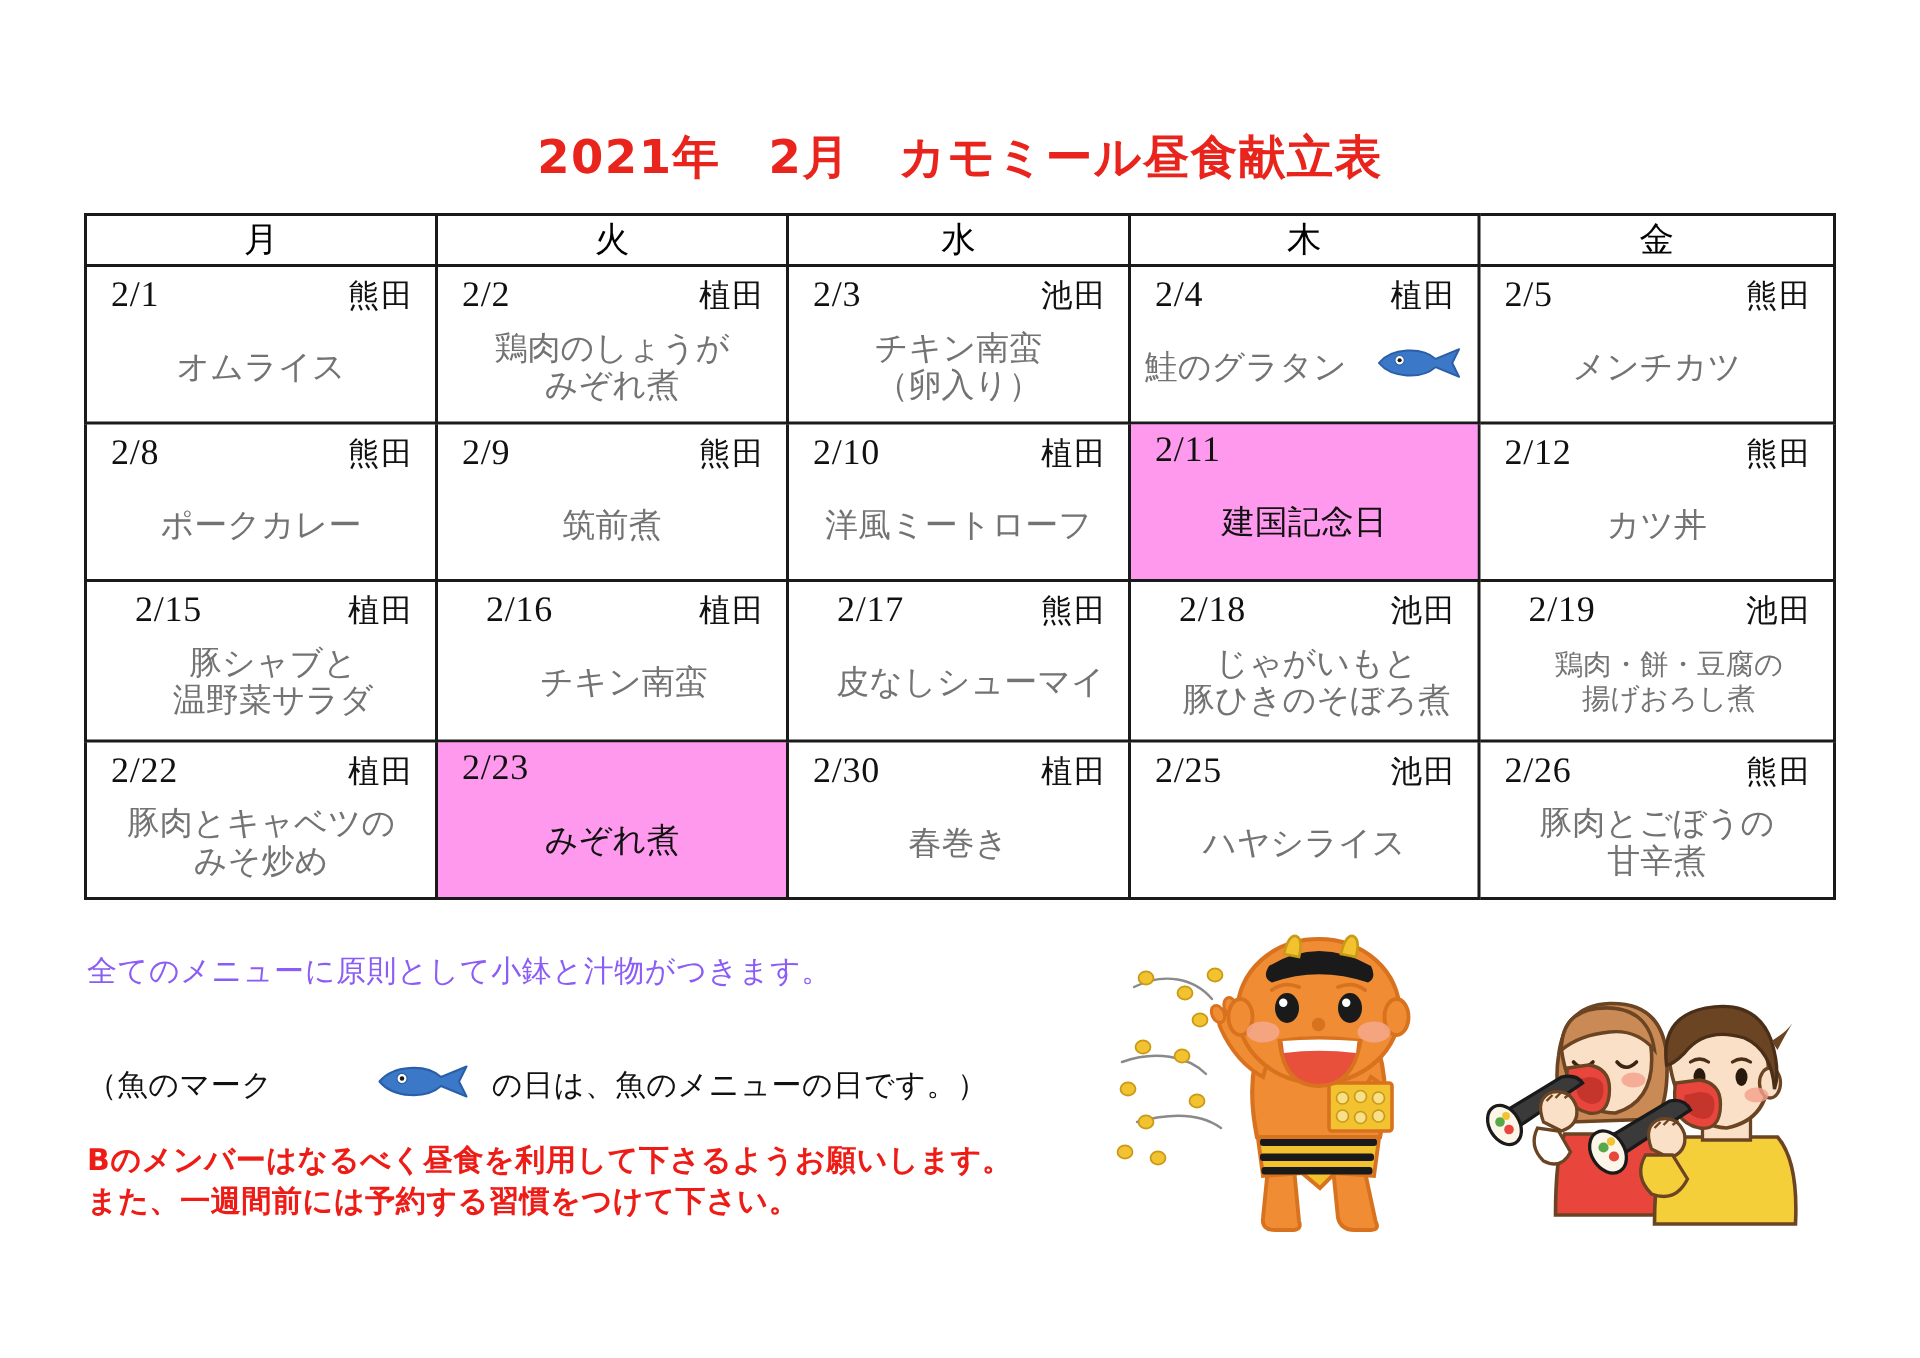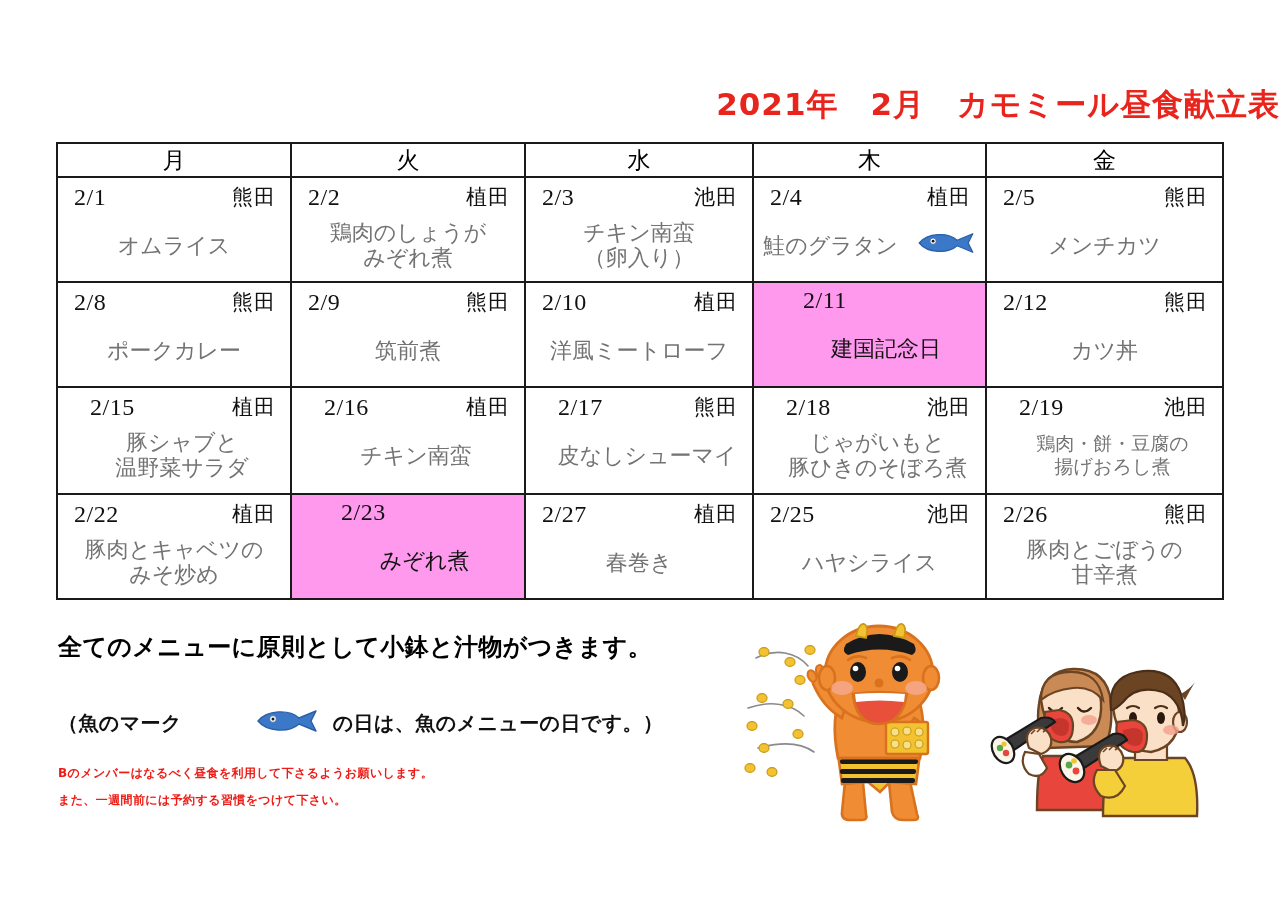--- a/index.html
+++ b/index.html
@@ -79,59 +79,59 @@
     text-align:center;
     height:66px;
     font-size:22px;
     line-height:25px;
     color:#737373;
     padding:0 4px;
     white-space:pre-line;
   }
   .cell-body.small{font-size:19px;line-height:23px;}
 
-  .holiday{background:#FF99EE !important;padding-left:33px;}
+  .holiday{background:#FF99EE !important;}
   .holiday .cell-head,.holiday .cell-body{color:#111;}
 
   
   .fishwrap{display:inline-flex;align-items:center;gap:18px;}
   .fish{display:inline-block;vertical-align:middle;}
 
   
   .notes{position:absolute;left:58px;top:634px;width:700px;}
   .note-line{
-    font-size:24px;
-    font-weight:bold;
-    color:#000000;
+    font-size:20px;
+    font-weight:normal;
+    color:#8b5cf6;
     line-height:26px;
     letter-spacing:0.4px;
     white-space:pre;
   }
   .note-gap{height:24px;}
-  .note-fishline{display:flex;align-items:center;font-size:20px;font-weight:bold;color:#111;letter-spacing:0.4px;white-space:pre;}
+  .note-fishline{display:flex;align-items:center;font-size:20px;font-weight:normal;color:#111;letter-spacing:0.4px;white-space:pre;}
   .note-red{
-    font-size:12px;
+    font-size:20px;
     font-weight:bold;
     color:#EE1C16;
     line-height:27px;
     letter-spacing:0.4px;
     white-space:pre;
   }
   .notes-red-block{position:absolute;left:58px;top:760px;width:720px;}
 
   
   #oni-illustration{position:absolute;left:742px;top:622px;width:250px;height:210px;}
   #ehomaki-illustration{position:absolute;left:985px;top:660px;width:230px;height:165px;}
 </style>
 </head>
 <body>
 
 <div class="page">
 
-  <div id="title" style="color: rgb(232, 36, 28); text-align: right;">2021年　2月　カモミール昼食献立表</div>
+  <div id="title" style="color: rgb(232, 36, 28);">2021年　2月　カモミール昼食献立表</div>
 
   <table id="menu-table">
     <colgroup>
       <col class="col0">
         <col class="col1">
         <col class="col2">
         <col class="col3">
         <col class="col4">
     </colgroup>
     <thead>
@@ -310,21 +310,21 @@
               <div class="cell-head">
                 <span class="cell-date">2/23</span>
                 <span class="cell-staff"></span>
               </div>
               <div class="cell-body">みぞれ煮</div>
             </div>
           </td>
           <td>
             <div class="cell">
               <div class="cell-head">
-                <span class="cell-date">2/27</span>
+                <span class="cell-date">2/30</span>
                 <span class="cell-staff">植田</span>
               </div>
               <div class="cell-body">春巻き</div>
             </div>
           </td>
           <td>
             <div class="cell">
               <div class="cell-head">
                 <span class="cell-date">2/25</span>
                 <span class="cell-staff">池田</span>

